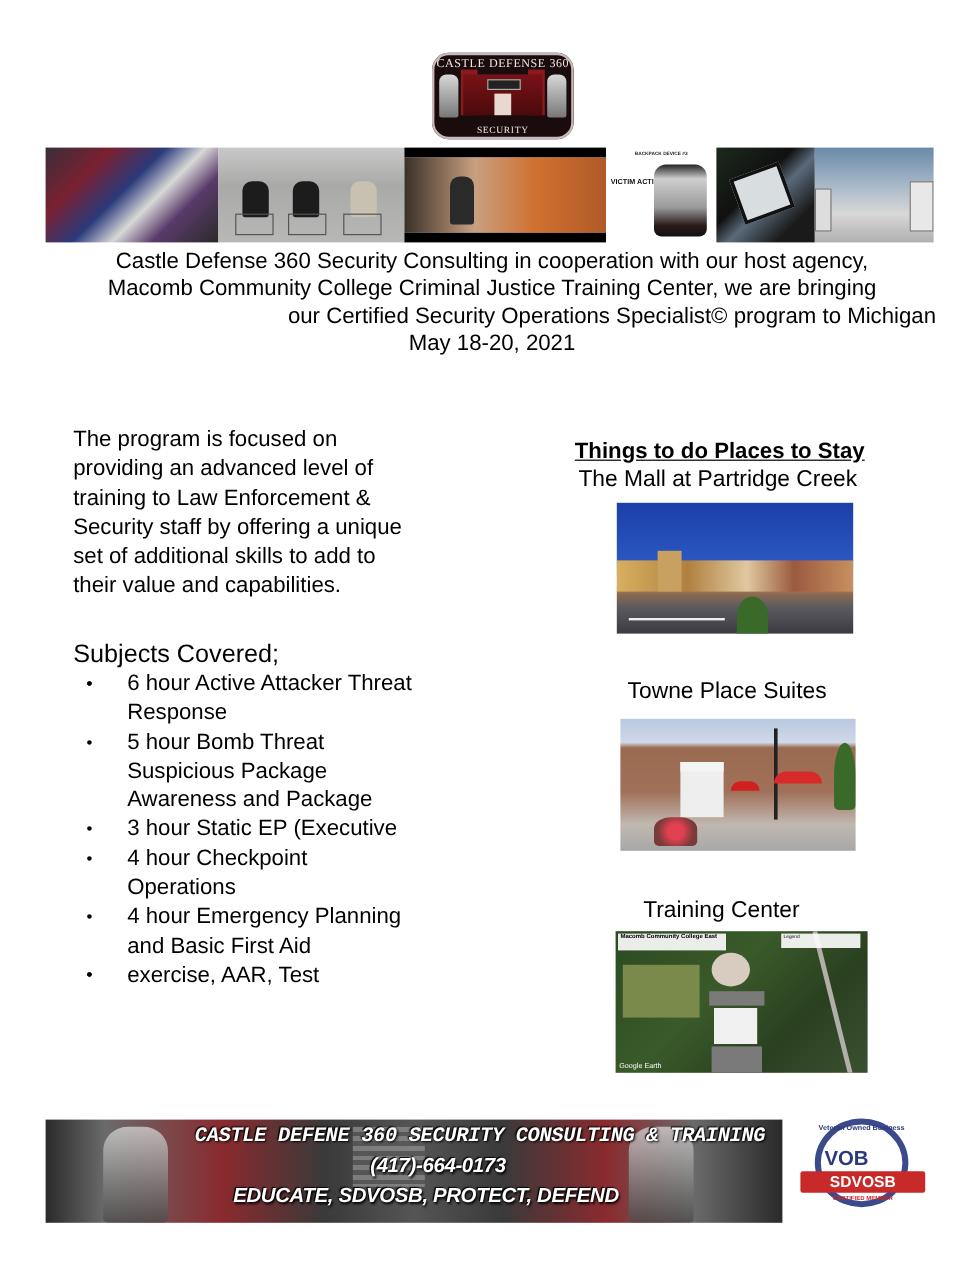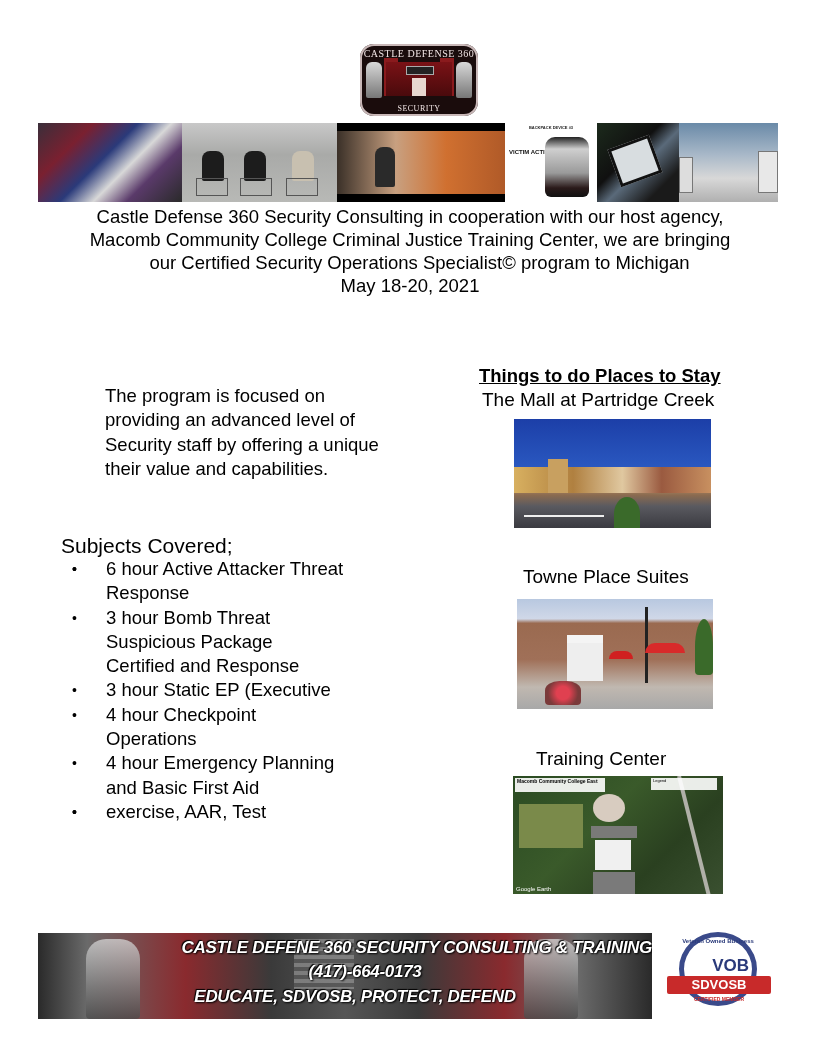--- a/index.html
+++ b/index.html
@@ -33,24 +33,24 @@
   .ph4 .bag { position: absolute; left: 40px; top: 14px; width: 44px; height: 60px; background: linear-gradient(#222 0%, #cfcfcf 20%, #9a9a9a 60%, #2a1a1a 85%, #111 100%); border-radius: 10px 10px 6px 6px; }
   .ph5 { width: 82px; background: linear-gradient(135deg, #1c2a1c 0%, #101010 40%, #5a6a7a 55%, #1a1a1a 80%); }
   .ph5 .screen { position: absolute; left: 16px; top: 18px; width: 38px; height: 34px; background: #d8dde0; transform: rotate(-20deg); border: 3px solid #111; }
   .ph6 { width: 99px; background: linear-gradient(180deg, #6a8aa8 0%, #a8b8c8 40%, #d8d8d8 70%, #b0b0b0 100%); }
   .ph6 .bus { position: absolute; right: 0; top: 28px; width: 18px; height: 40px; background: #e8e8e8; border: 1px solid #777; }
   .ph6 .bus2 { position: absolute; left: 0; top: 34px; width: 12px; height: 34px; background: #ddd; border: 1px solid #777; }
 
   
   .intro { left: 40px; top: 205px; width: 740px; text-align: center; font-size: 18.5px; line-height: 23px; }
   .intro div { white-space: nowrap; }
-  .intro .l3 { text-align: center; padding-left: 19px; }
-
-  
-  .desc { left: 61px; top: 384px; width: 340px; font-size: 18.5px; line-height: 24.3px; margin-left: 44px; }
+  .intro .l3 { text-align: right; padding-left: 19px; }
+
+  
+  .desc { left: 61px; top: 354px; width: 340px; font-size: 18.5px; line-height: 24.3px; }
   .subjects-title { left: 61px; top: 534px; font-size: 21px; line-height: 24px; }
   .subjects { left: 61px; top: 557px; width: 340px; margin: 0; padding: 0; list-style: none; font-size: 18.5px; line-height: 24.3px; }
   .subjects li { position: relative; padding-left: 45px; }
   .subjects li .bullet { position: absolute; left: 11px; top: 0; font-size: 14px; }
 
   
   .things { left: 479px; top: 365px; font-size: 18.5px; font-weight: bold; text-decoration: underline; white-space: nowrap; }
   .loc-label { font-size: 19px; white-space: nowrap; }
   .mall-label { left: 482px; top: 389px; }
   .towne-label { left: 523px; top: 566px; }
@@ -80,29 +80,29 @@
   .img-train .hdr { position: absolute; left: 2px; top: 2px; width: 90px; height: 14px; background: rgba(255,255,255,0.9); font-size: 5px; font-weight: bold; line-height: 7px; padding-left: 2px; box-sizing: border-box; white-space: nowrap; overflow: hidden; }
   .img-train .legend { position: absolute; right: 6px; top: 2px; width: 66px; height: 12px; background: rgba(255,255,255,0.9); font-size: 4px; line-height: 6px; padding-left: 2px; box-sizing: border-box; white-space: nowrap; overflow: hidden; }
   .img-train .ge { position: absolute; left: 3px; bottom: 2px; font-size: 6px; color: #fff; white-space: nowrap; }
 
   
   .banner { left: 38px; top: 933px; width: 614px; height: 86px; background: linear-gradient(90deg, #2a2a2a 0%, #6a6a6a 8%, #8a2a2e 24%, #3a3a3a 38%, #555 50%, #3a3a3a 62%, #8a2a2e 76%, #6a6a6a 88%, #2a2a2a 100%); overflow: hidden; }
   .banner .knight-l, .banner .knight-r { position: absolute; top: 6px; width: 54px; height: 80px; background: linear-gradient(#d8d8d8, #808080 60%, #4a4a4a); border-radius: 20px 20px 4px 4px; opacity: 0.75; }
   .banner .knight-l { left: 48px; } .banner .knight-r { left: 486px; }
   .banner .flag { position: absolute; left: 256px; top: 6px; width: 60px; height: 50px; background: repeating-linear-gradient(180deg, #8a8a8a 0 4px, #5a5a5a 4px 8px); opacity: 0.8; }
   .banner .txt { position: absolute; left: 0; right: 0; text-align: center; color: #ffffff; font-style: italic; font-weight: bold; font-size: 17px; line-height: 22px; text-shadow: 1px 1px 2px #000, -1px -1px 1px #000; white-space: nowrap; letter-spacing: -0.3px; }
-  .banner .t1 { top: 4px; left: 110px; text-align: right; }
+  .banner .t1 { top: 4px; left: 110px; text-align: center; font-family: Liberation Mono, monospace; }
   .banner .t2 { top: 28px; left: 40px; }
   .banner .t3 { top: 53px; left: 20px; }
 
   
   .badge { left: 665px; top: 930px; width: 110px; height: 86px; }
   .badge .ring { position: absolute; left: 14px; top: 2px; width: 78px; height: 74px; border-radius: 50%; background: #ffffff; border: 5px solid #3a4a8a; box-sizing: border-box; }
   .badge .arc-txt { position: absolute; left: 14px; top: 8px; width: 78px; text-align: center; font-size: 6px; color: #2a3a7a; font-weight: bold; white-space: nowrap; }
-  .badge .vob { position: absolute; left: 22px; top: 26px; width: 62px; text-align: right; font-size: 17px; font-weight: bold; color: #2a3a7a; }
+  .badge .vob { position: absolute; left: 22px; top: 26px; width: 62px; text-align: left; font-size: 17px; font-weight: bold; color: #2a3a7a; }
   .badge .ribbon { position: absolute; left: 2px; top: 46px; width: 104px; height: 18px; background: #c82a2a; border-radius: 2px; }
   .badge .sdv { position: absolute; left: 2px; top: 47px; width: 104px; text-align: center; font-size: 13px; font-weight: bold; color: #ffffff; }
   .badge .small { position: absolute; left: 10px; top: 66px; width: 88px; text-align: center; font-size: 5px; color: #c82a2a; font-weight: bold; }
 </style>
 </head>
 <body>
 
 <div class="abs logo">
   <div class="arc">CASTLE DEFENSE 360</div>
   <div class="tower-l"></div>
@@ -145,40 +145,42 @@
 <div class="abs intro">
   <div>Castle Defense 360 Security Consulting in cooperation with our host agency,</div>
   <div>Macomb Community College Criminal Justice Training Center, we are bringing</div>
   <div class="l3">our Certified Security Operations Specialist© program to Michigan</div>
   <div>May 18-20, 2021</div>
 </div>
 
 <div class="abs desc">
   <div>The program is focused on</div>
   <div>providing an advanced level of</div>
+  <div>training to Law Enforcement &amp;</div>
   <div>Security staff by offering a unique</div>
+  <div>set of additional skills to add to</div>
   <div>their value and capabilities.</div>
 </div>
 
 <div class="abs subjects-title">Subjects Covered;</div>
 
 <ul class="abs subjects">
   <li>
     <span class="bullet">•</span>
   </li>
   <li>
     <span class="bullet">•</span>
     <div>6 hour Active Attacker Threat</div>
     <div>Response</div>
   </li>
   <li>
     <span class="bullet">•</span>
-    <div>3 hour Bomb Threat</div>
+    <div>5 hour Bomb Threat</div>
     <div>Suspicious Package</div>
-    <div>Certified and Response</div>
+    <div>Awareness and Package</div>
   </li>
   <li>
     <span class="bullet">•</span>
     <div>3 hour Static EP (Executive</div>
   </li>
   <li>
     <span class="bullet">•</span>
     <div>4 hour Checkpoint</div>
     <div>Operations</div>
   </li>

